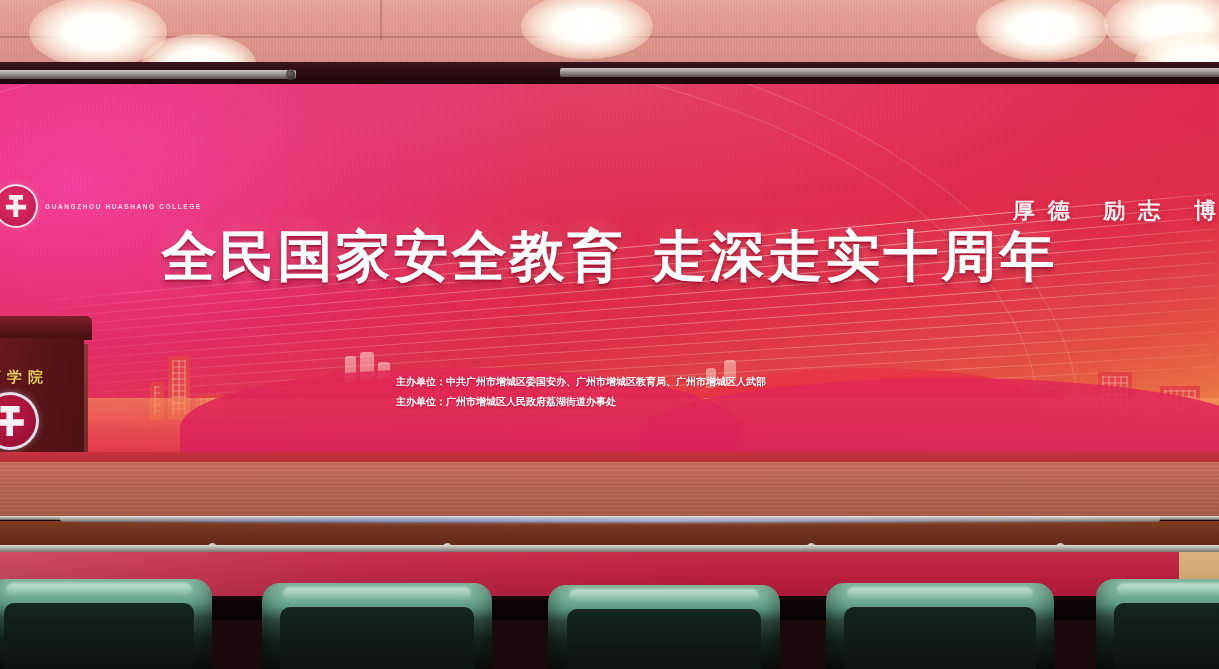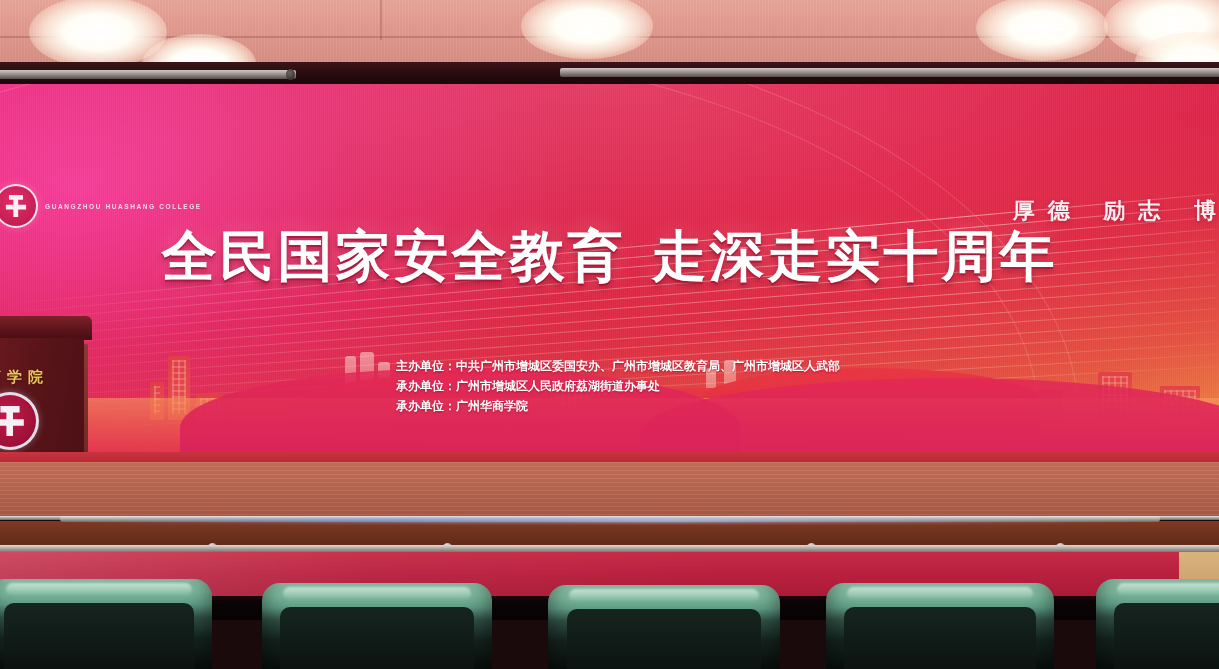--- a/index.html
+++ b/index.html
@@ -140,22 +140,22 @@
   .subtitle {
     position: absolute; left: 0; top: 212px; width: 1219px;
     text-align: center;
     font-size: 26px; font-weight: 700; letter-spacing: 1px;
     color: #ffffff;
     font-family: "DejaVu Sans", "Liberation Sans", sans-serif;
     text-shadow: 0 2px 4px rgba(130,5,35,.55), 0 0 12px rgba(255,210,200,.25);
     white-space: nowrap;
   }
   .orgs {
-    position: absolute; left: 396px; top: 272px;
-    font-size: 12px; font-weight: 700; line-height: 20px;
+    position: absolute; left: 396px; top: 288px;
+    font-size: 10px; font-weight: 700; line-height: 20px;
     color: #ffffff;
     font-family: "DejaVu Sans", "Liberation Sans", sans-serif;
     text-shadow: 0 1px 2px rgba(140,10,40,.65);
     white-space: nowrap;
   }
 
   
   .college-logo {
     position: absolute; left: -6px; top: 100px;
     display: flex; align-items: center; gap: 7px;
@@ -420,22 +420,21 @@
       </div>
     </div>
 
     <div class="motto">厚德 励志 博</div>
 
     <div class="main-title"><span>全民国家安全教育</span><span class="gap"></span><span>走深走实十周年</span></div>
 
 
     <div class="orgs">
       <div>主办单位：中共广州市增城区委国安办、广州市增城区教育局、广州市增城区人武部</div>
-      <div>承办单位：广州市增城区人民政府荔湖街道办事处</div>
-      <div>承办单位：广州华商学院</div>
+      <div>主办单位：广州市增城区人民政府荔湖街道办事处</div>
     </div>
   </div>
 
   <div class="podium">
     <div class="podium-top"></div>
     <div class="podium-side"></div>
     <div class="podium-body"></div>
     <div class="podium-gold">商学院</div>
     <div class="podium-emblem"></div>
   </div>

